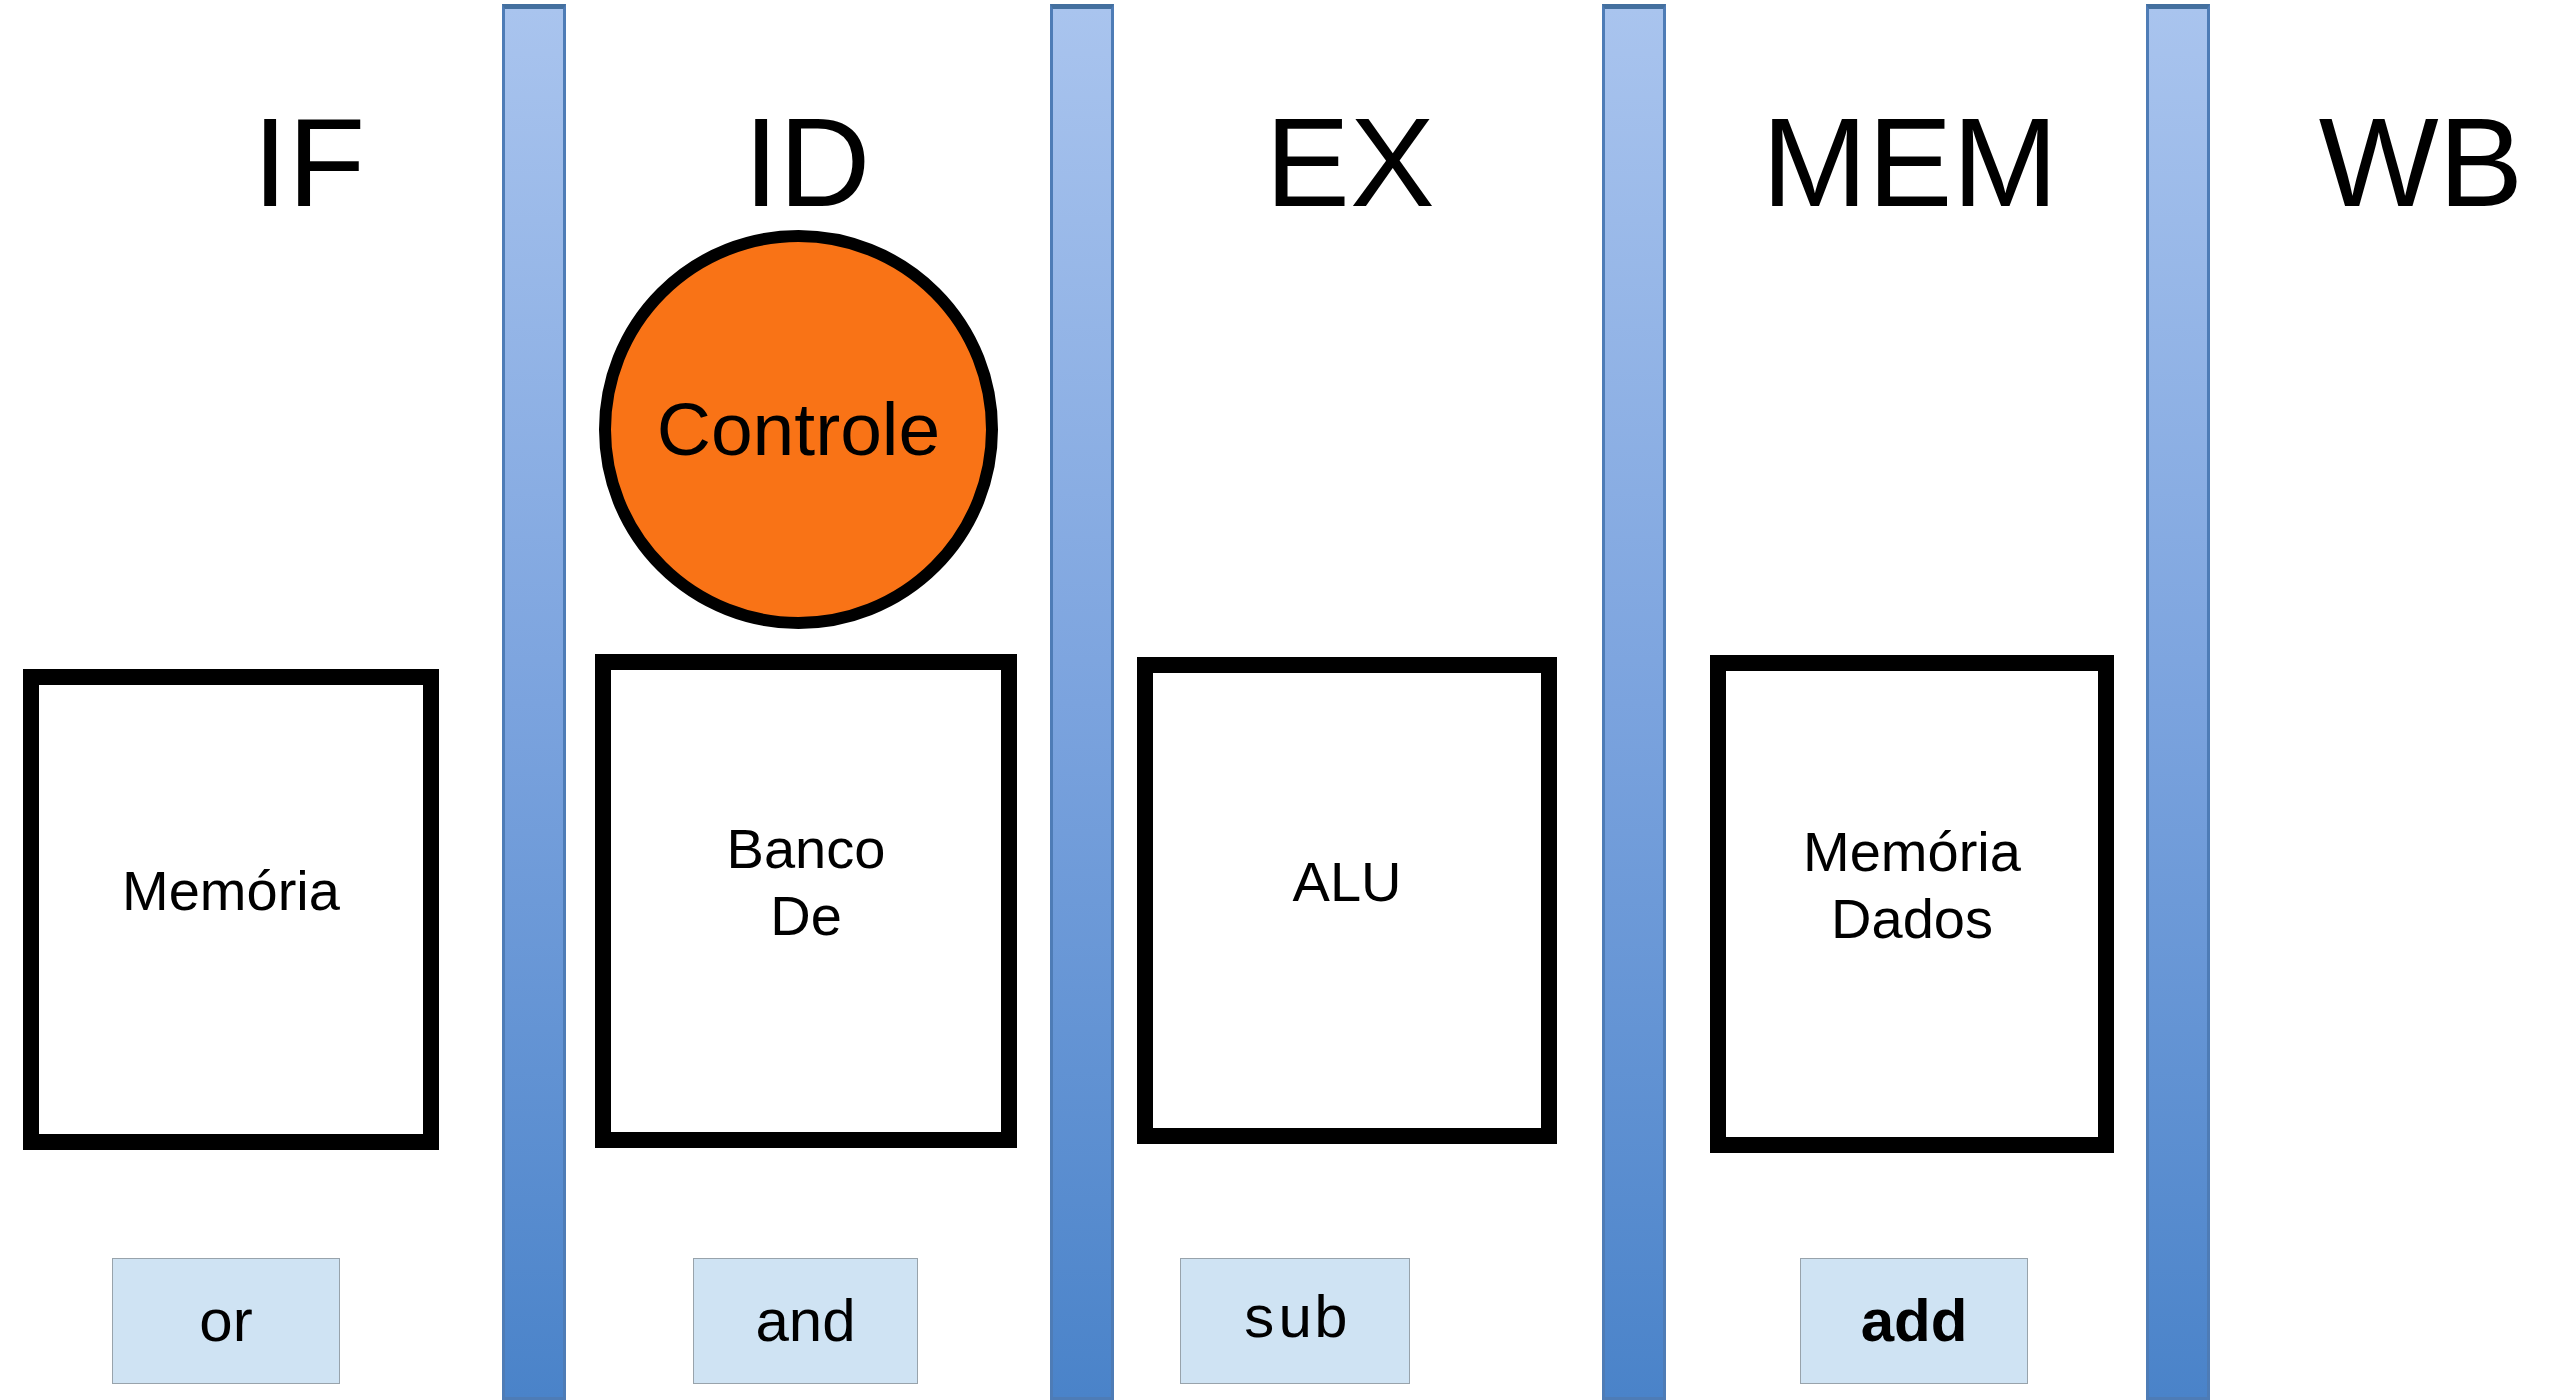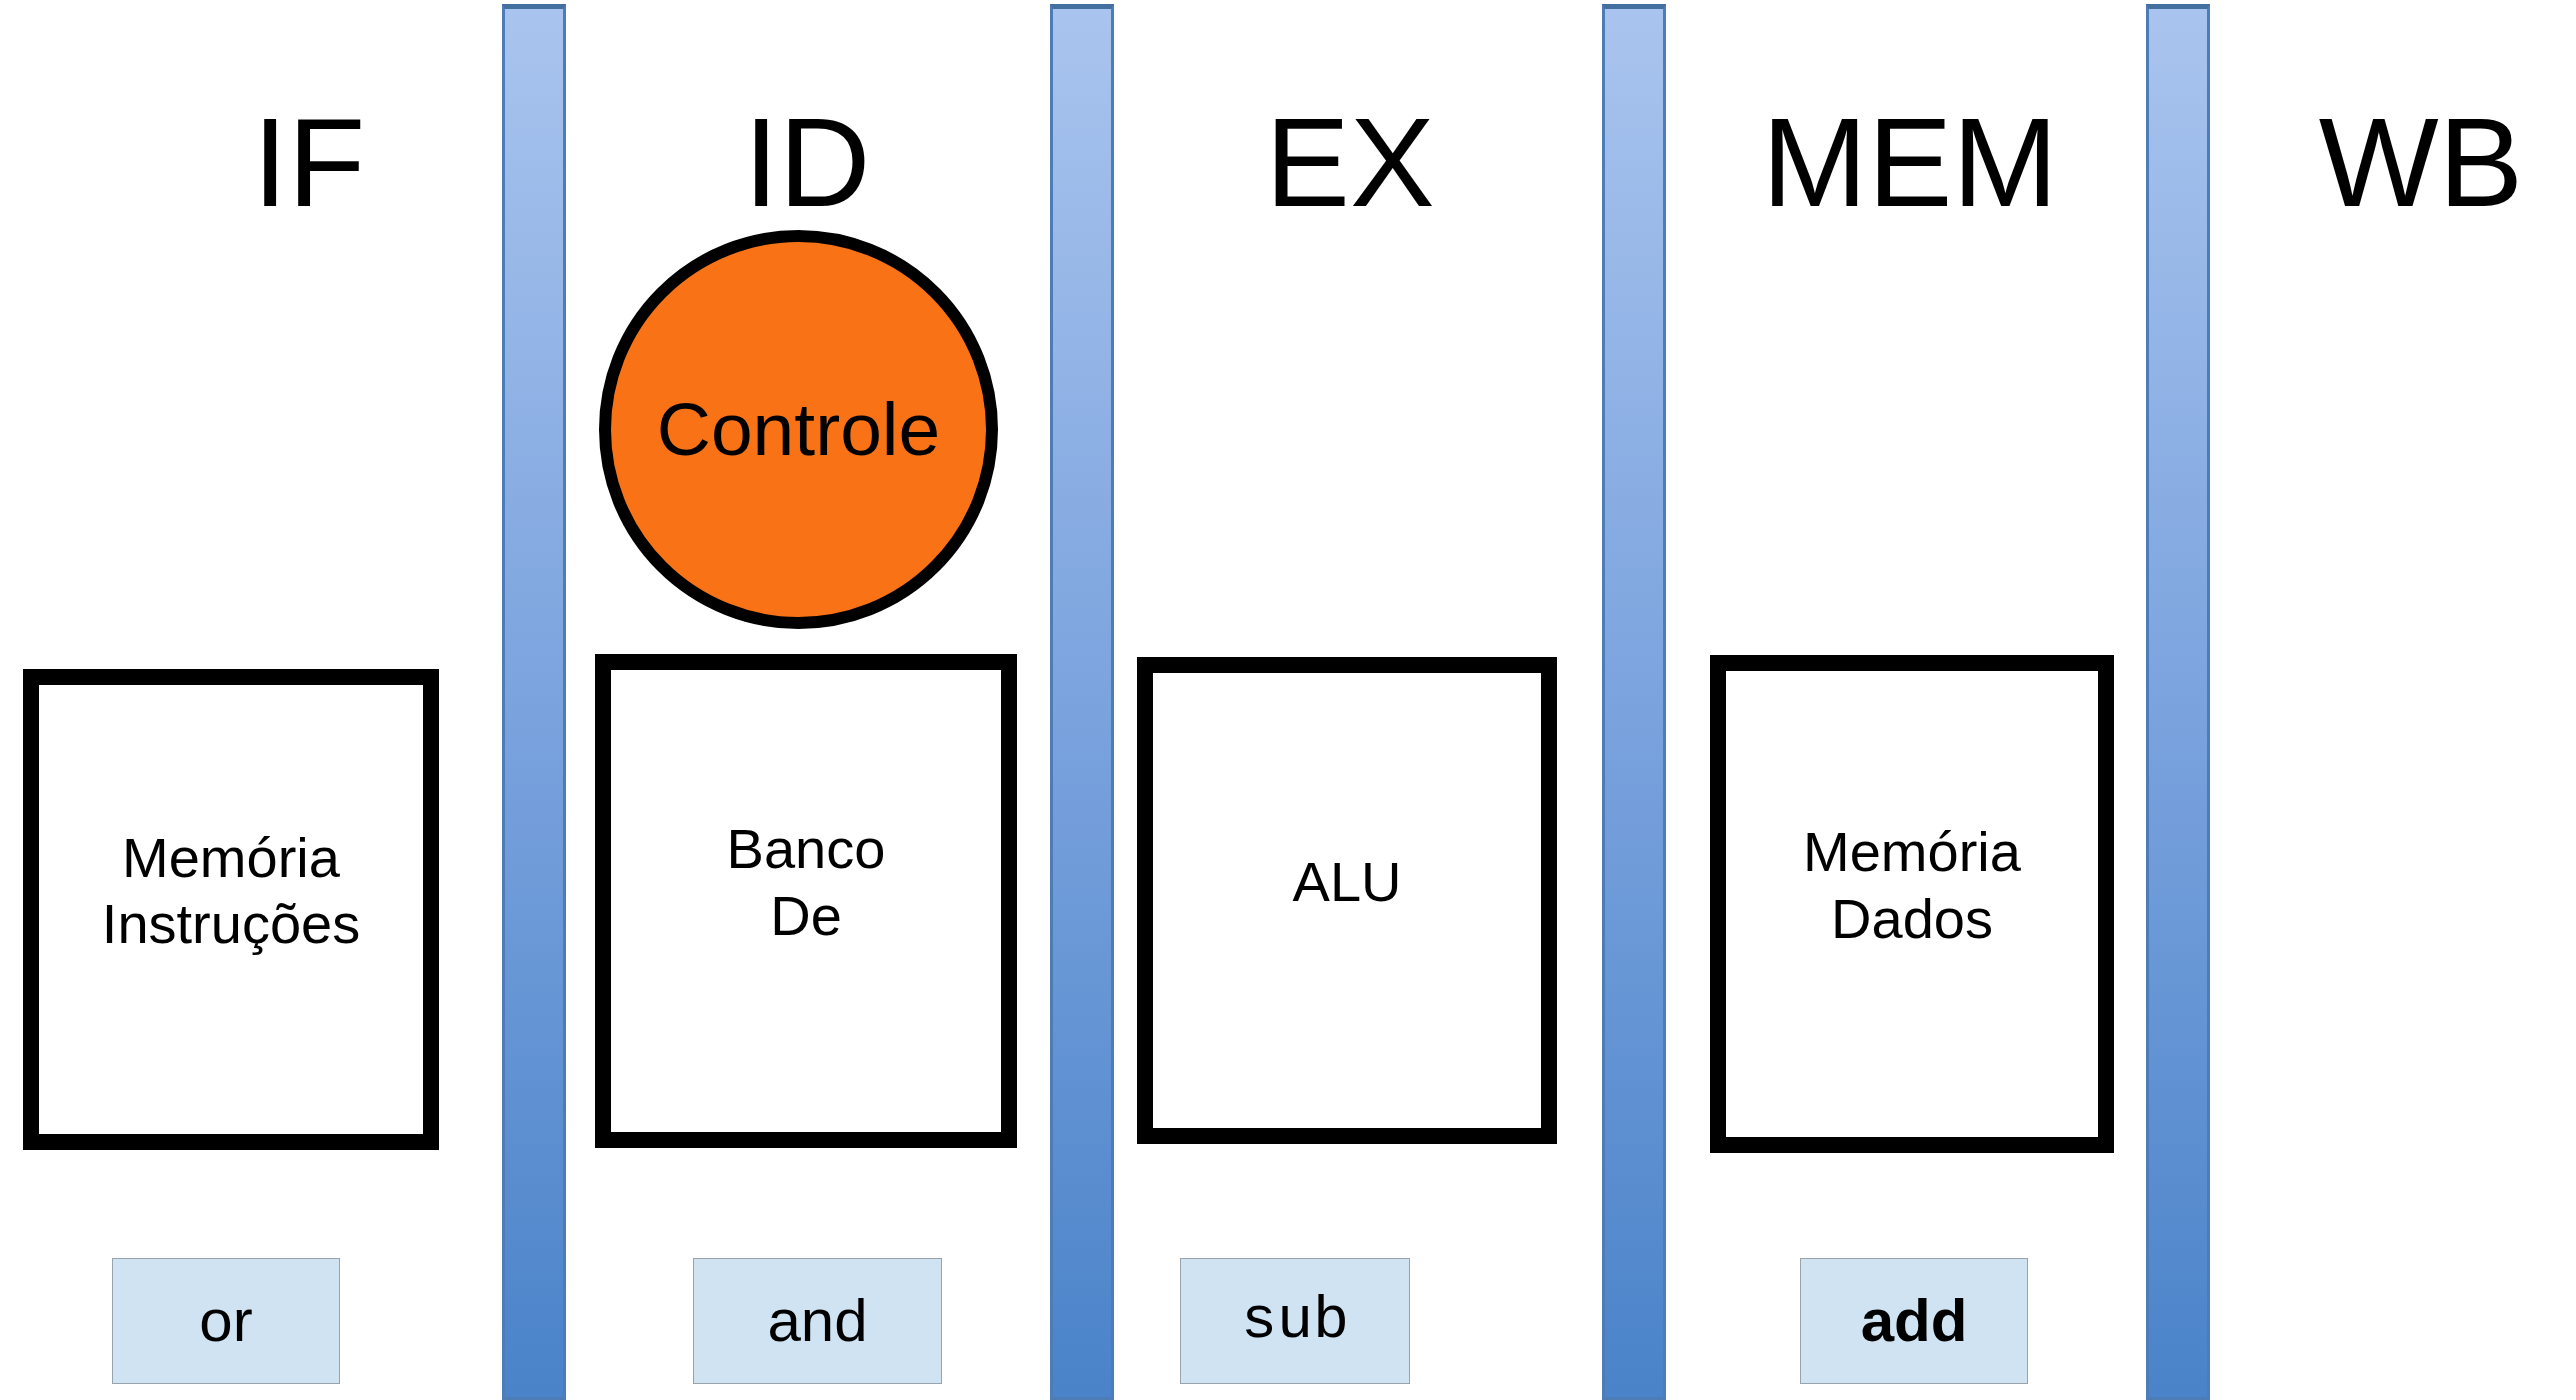--- a/index.html
+++ b/index.html
@@ -94,21 +94,21 @@
     box-sizing: border-box;
     background: var(--chip-fill, #cfe3f3);
     border: 1.8px solid var(--chip-border, #98a3ab);
     display: flex;
     align-items: center;
     justify-content: center;
     font-size: 60px;
     line-height: 1;
   }
   #chip-or  { left: 112px;  width: 228px; }
-  #chip-and { left: 693px;  width: 249px; }
+  #chip-and { left: 693px;  width: 225px; }
   #chip-sub { left: 1180px; width: 230px; font-family: Liberation Mono, monospace; }
   #chip-add { left: 1800px; width: 228px; font-weight: bold; }
 </style>
 </head>
 <body style="--background: #ffffff; --text: #000000; --box-border: #000000; --bar-top: #a9c4ee; --bar-mid: #7ba3de; --bar-bottom: #4a83c9; --bar-border: #4e7cb6; --bar-border-dark: #44709f; --chip-fill: #cfe3f3; --chip-border: #98a3ab;">
 
 <div class="bar" id="bar1"></div>
 <div class="bar" id="bar2"></div>
 <div class="bar" id="bar3"></div>
 <div class="bar" id="bar4"></div>
@@ -118,21 +118,20 @@
 <div class="stage-label" id="stage-ex">EX</div>
 <div class="stage-label" id="stage-mem">MEM</div>
 <div class="stage-label" id="stage-wb">WB</div>
 
 <div id="control-circle">
   <span>Controle</span>
 </div>
 
 <div class="unit" id="unit-imem">
   <span class="unit-line">Memória</span>
-  <span class="unit-line">Instruções</span>
 </div>
 
 <div class="unit" id="unit-regs">
   <span class="unit-line">Banco</span>
   <span class="unit-line">De</span>
 </div>
 
 <div class="unit" id="unit-alu">
   <span class="unit-line">ALU</span>
 </div>

